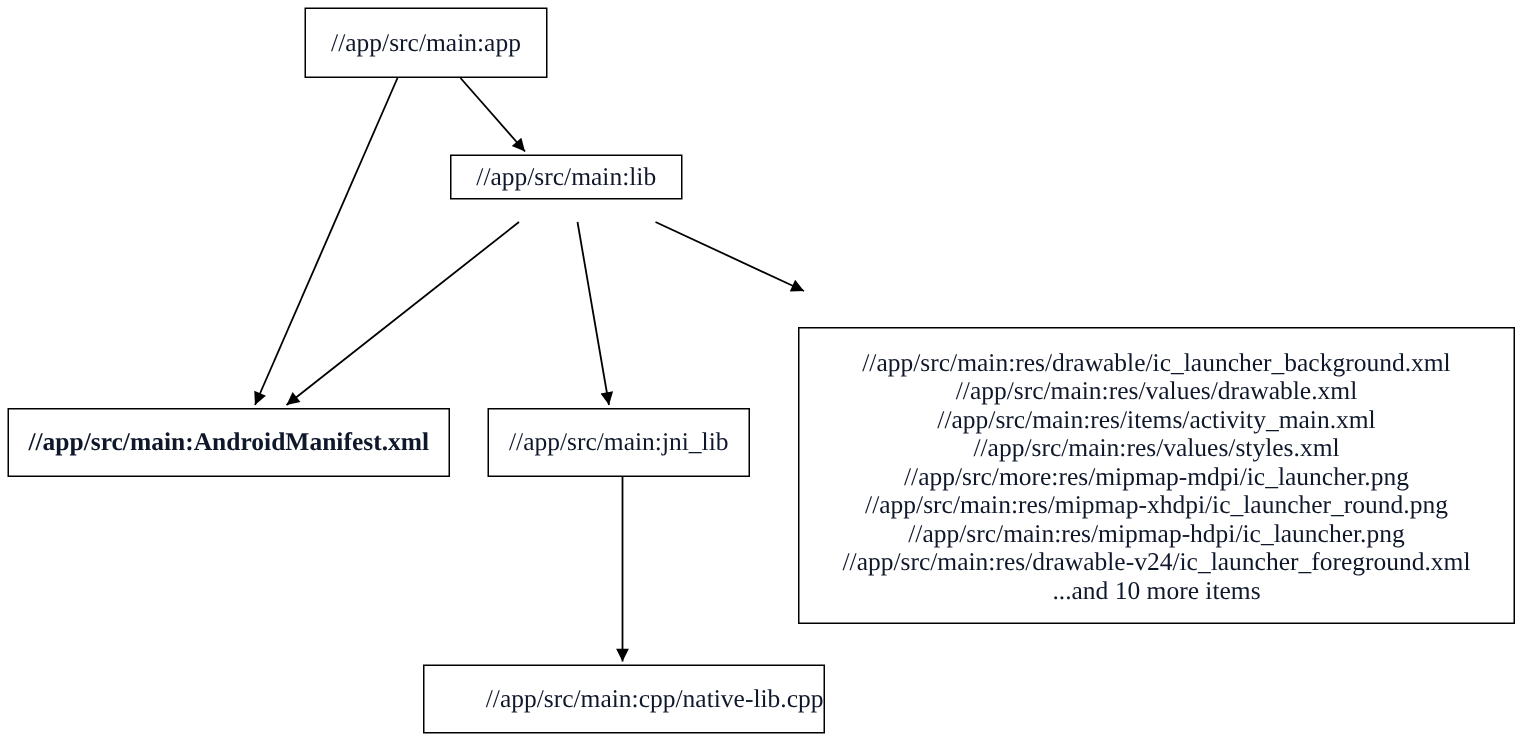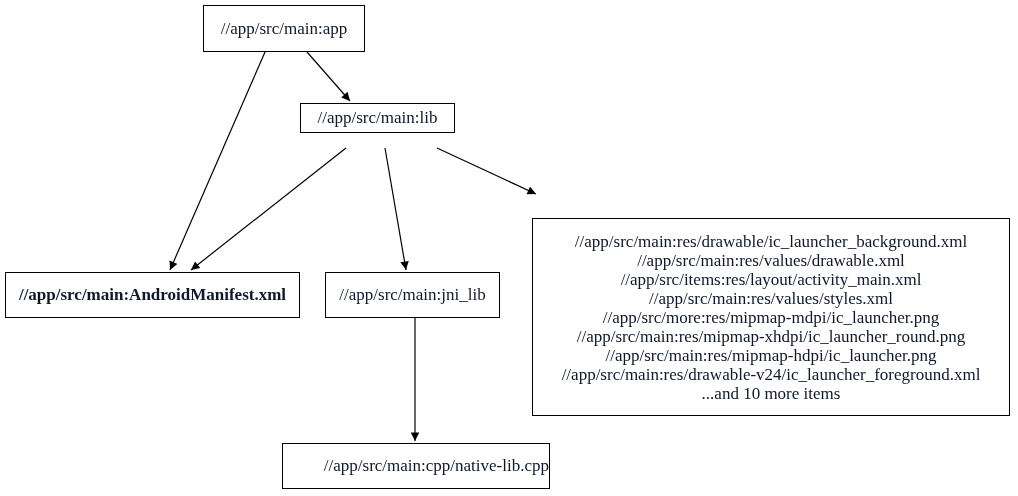--- a/index.html
+++ b/index.html
@@ -81,21 +81,21 @@
     <span>//app/src/main:AndroidManifest.xml</span>
   </div>
 
   <div class="node node-jni-lib">
     <span>//app/src/main:jni_lib</span>
   </div>
 
   <div class="node multi node-res-group">
     <div>//app/src/main:res/drawable/ic_launcher_background.xml</div>
     <div>//app/src/main:res/values/drawable.xml</div>
-    <div>//app/src/items:res/layout/activity_main.xml</div>
+    <div>//app/src/main:res/items/activity_main.xml</div>
     <div>//app/src/main:res/values/styles.xml</div>
     <div>//app/src/more:res/mipmap-mdpi/ic_launcher.png</div>
     <div>//app/src/main:res/mipmap-xhdpi/ic_launcher_round.png</div>
     <div>//app/src/main:res/mipmap-hdpi/ic_launcher.png</div>
     <div>//app/src/main:res/drawable-v24/ic_launcher_foreground.xml</div>
     <div>...and 10 more items</div>
   </div>
 
   <div class="node node-native-lib">
     <span>//app/src/main:cpp/native-lib.cpp</span>

